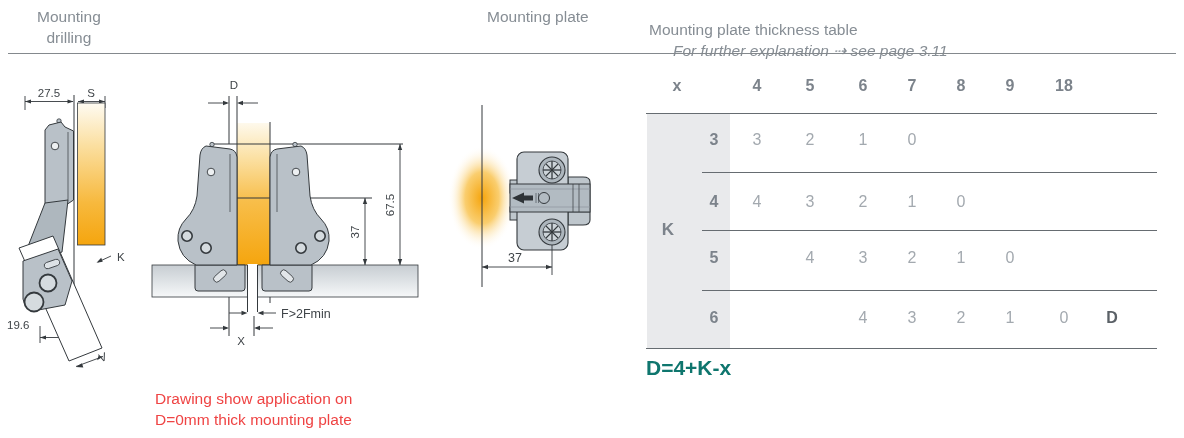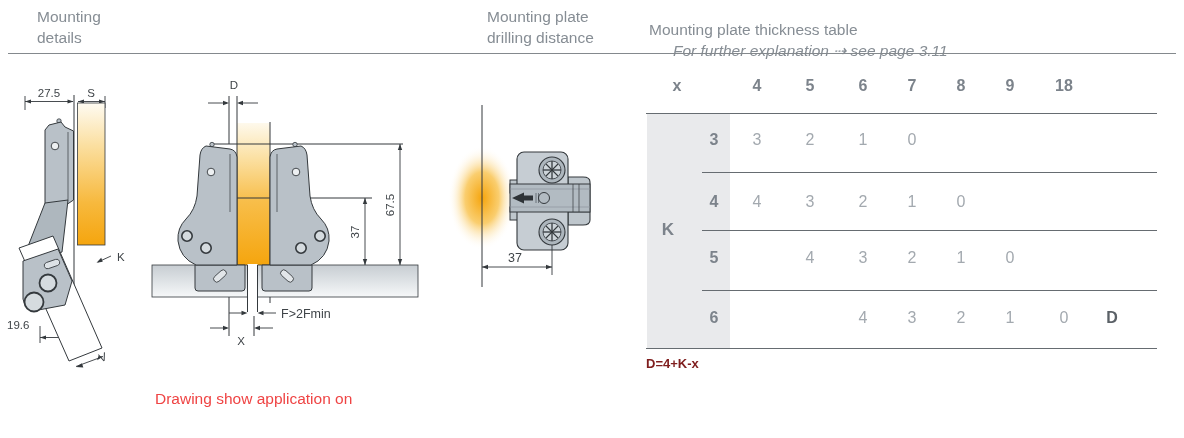--- a/index.html
+++ b/index.html
@@ -25,34 +25,33 @@
   .tcell{position:absolute;width:44px;height:22px;line-height:22px;text-align:center;
          font-size:16px;color:#A3A9AF;}
   .tbold{font-weight:bold;color:#7C838B;}
   .c0{left:89px}.c1{left:142px}.c2{left:195px}.c3{left:244px}
   .c4{left:293px}.c5{left:342px}.c6{left:396px}
   .xlab{left:9px;width:44px;}
   .kv{left:46px;width:44px;}
   .klab{position:absolute;left:2px;top:159px;width:40px;height:22px;line-height:22px;
         text-align:center;font-size:17px;font-weight:bold;color:#7C838B;}
   .dres{left:444px;color:#5B6167;}
-  .formula{position:absolute;left:0;top:296px;font-size:13px;font-weight:bold;color:#7f1d1d;}
+  .formula{position:absolute;left:0;top:296px;font-size:21px;font-weight:bold;color:#0f766e;}
 </style>
 </head>
 <body>
 
 <div id="page">
 
-  <div class="hdr" style="left:37px;top:6px;">
+  <div class="hdr" style="left:37px;top:6px;text-align:center;">
     <div>Mounting</div>
-    <div>details</div>
+    <div>drilling</div>
   </div>
   <div class="hdr" style="left:487px;top:6px;">
     <div>Mounting plate</div>
-    <div>drilling distance</div>
   </div>
   <div class="hdr" style="left:649px;top:19px;">
     <div>Mounting plate thickness table</div>
     <div class="it">For further explanation ⇢ see page 3.11</div>
   </div>
   <div class="toprule"></div>
 
   <svg style="left:2px;top:60px;" width="145" height="320" viewBox="0 0 145 320">
     <defs>
       <linearGradient id="gPanel" x1="0" y1="0" x2="0" y2="1">
@@ -224,20 +223,21 @@
     </g>
     <g fill="#34393D" stroke="none">
       <polygon points="27,172 33,169.8 33,174.2"></polygon>
         <polygon points="97,172 91,169.8 91,174.2"></polygon>
     </g>
     <text class="dimt2" x="60" y="167" text-anchor="middle">37</text>
   </svg>
 
   <div class="caption">
     <div>Drawing show application on</div>
+    <div>D=0mm thick mounting plate</div>
   </div>
 
   <div class="tbl">
     <div class="band"></div>
     <span class="tcell tbold xlab" style="top:15px;">x</span>
     <span class="tcell tbold c0" style="top:15px;">4</span>
     <span class="tcell tbold c1" style="top:15px;">5</span>
     <span class="tcell tbold c2" style="top:15px;">6</span>
     <span class="tcell tbold c3" style="top:15px;">7</span>
     <span class="tcell tbold c4" style="top:15px;">8</span>

